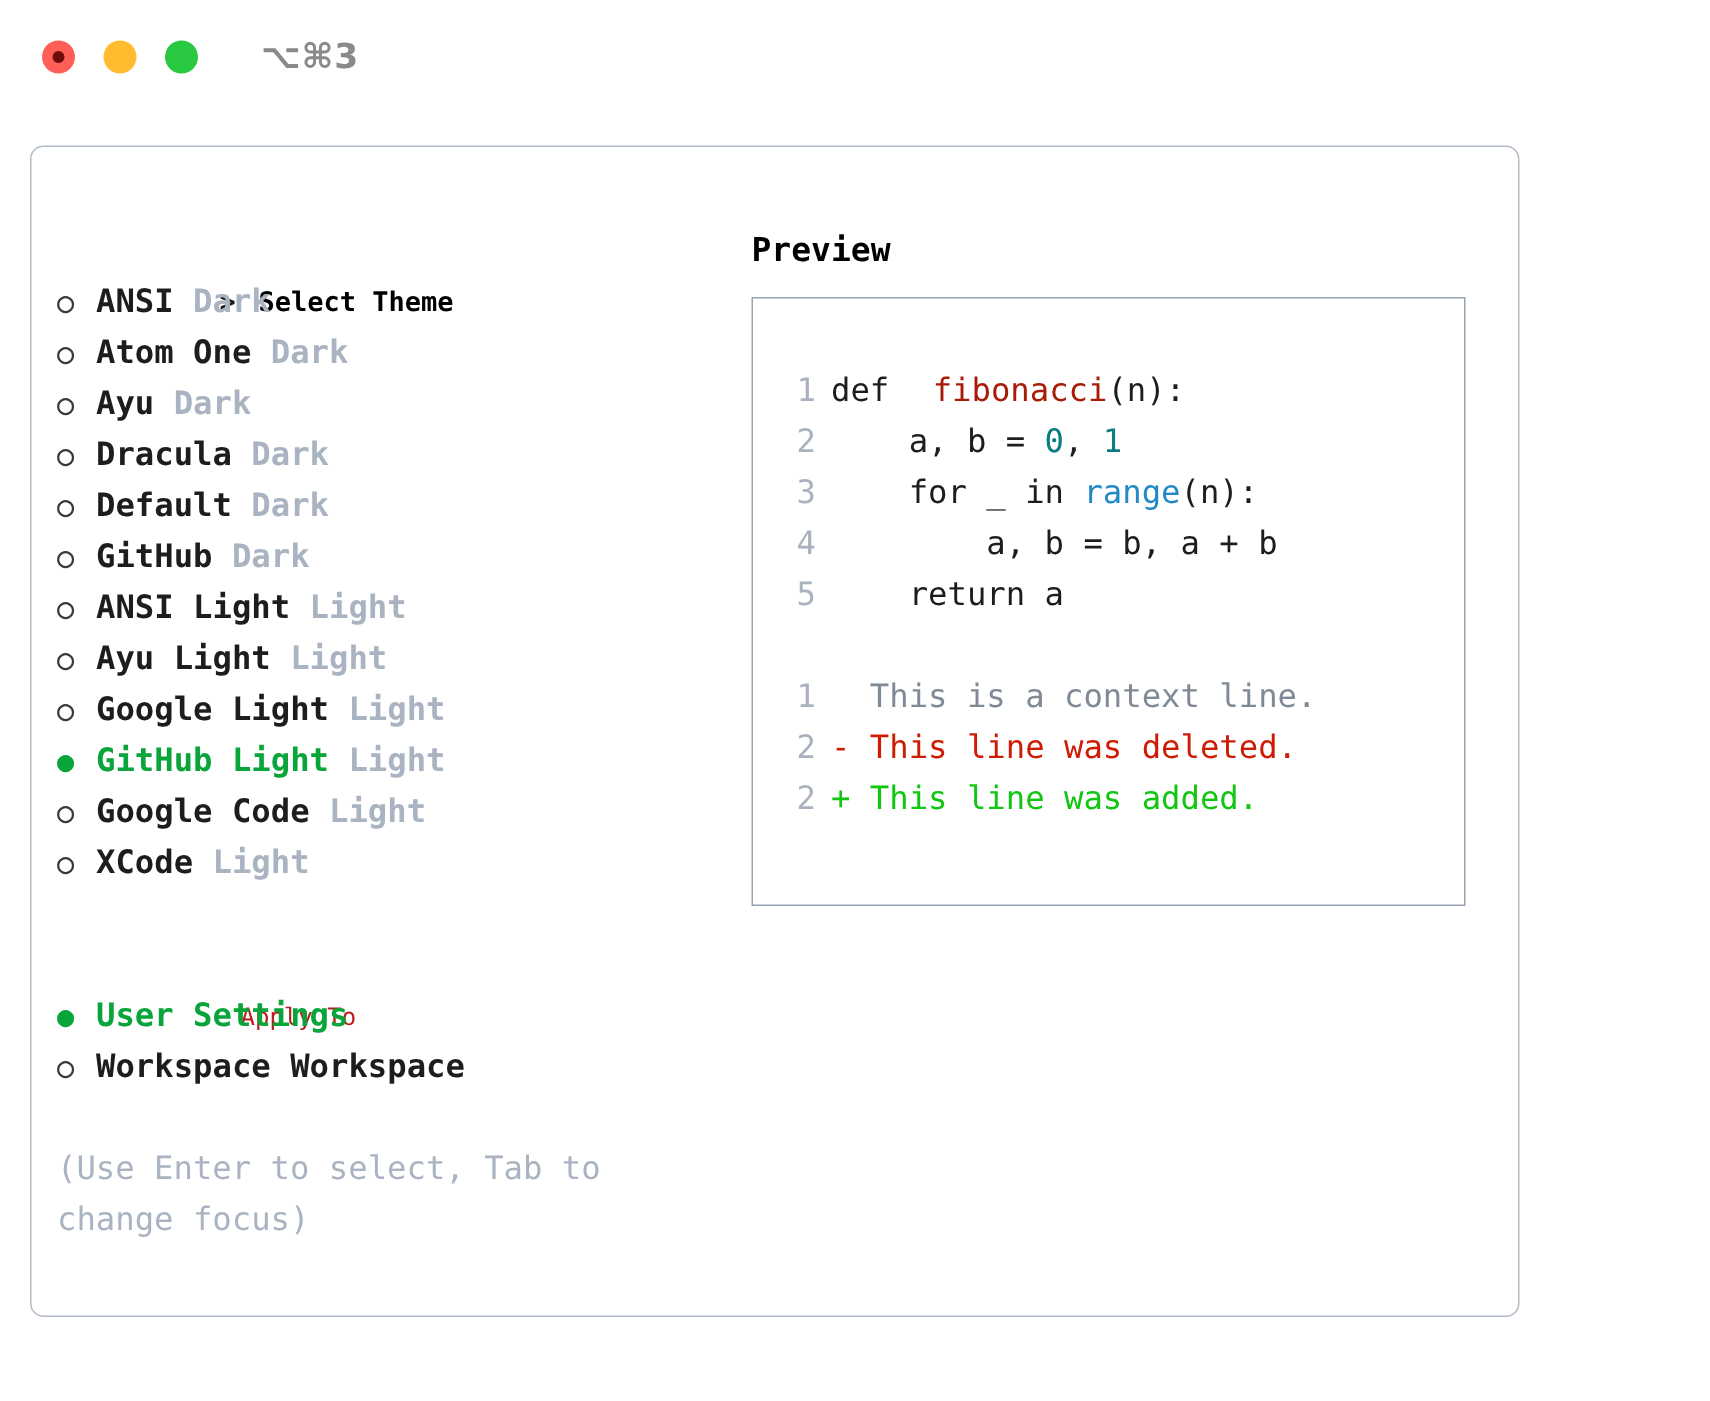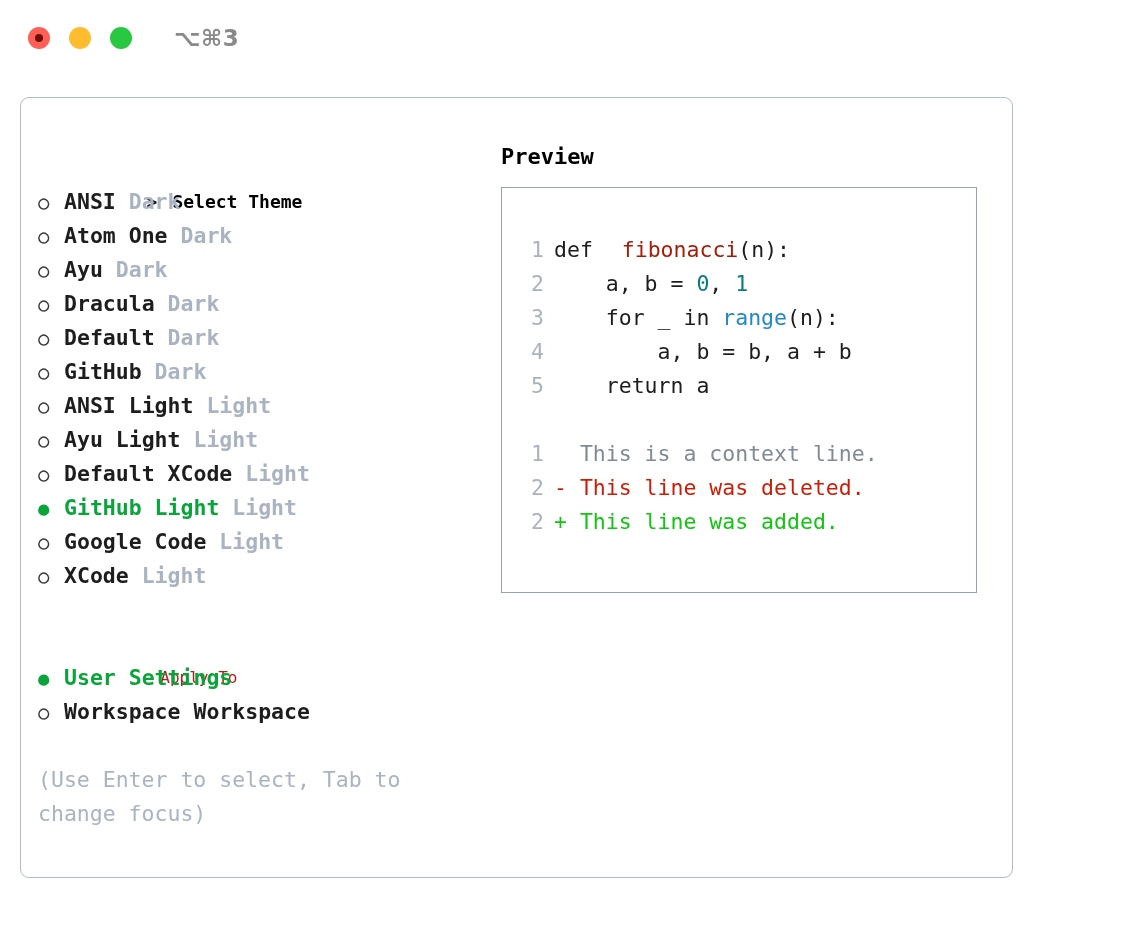--- a/index.html
+++ b/index.html
@@ -127,21 +127,21 @@
     font-size: 21.5px;
     line-height: 34px;
     color: #a9b3c1;
     width: 410px;
   }
 
   
   .right-col {
     position: absolute;
     left: 480px;
-    top: 42px;
+    top: 53px;
     width: 500px;
   }
   .preview-title {
     font-size: 22px;
     font-weight: bold;
     color: #000000;
     line-height: 34px;
     margin-bottom: 1px;
   }
   .preview-box {
@@ -200,21 +200,21 @@
 
         <div id="theme-list">
             <div class="row"><span class="marker"><span class="bullet-empty">○</span></span><span>ANSI</span><span class="tag"> Dark</span></div>
             <div class="row"><span class="marker"><span class="bullet-empty">○</span></span><span>Atom One</span><span class="tag"> Dark</span></div>
             <div class="row"><span class="marker"><span class="bullet-empty">○</span></span><span>Ayu</span><span class="tag"> Dark</span></div>
             <div class="row"><span class="marker"><span class="bullet-empty">○</span></span><span>Dracula</span><span class="tag"> Dark</span></div>
             <div class="row"><span class="marker"><span class="bullet-empty">○</span></span><span>Default</span><span class="tag"> Dark</span></div>
             <div class="row"><span class="marker"><span class="bullet-empty">○</span></span><span>GitHub</span><span class="tag"> Dark</span></div>
             <div class="row"><span class="marker"><span class="bullet-empty">○</span></span><span>ANSI Light</span><span class="tag"> Light</span></div>
             <div class="row"><span class="marker"><span class="bullet-empty">○</span></span><span>Ayu Light</span><span class="tag"> Light</span></div>
-            <div class="row"><span class="marker"><span class="bullet-empty">○</span></span><span>Default XCode</span><span class="tag"> Light</span></div>
+            <div class="row"><span class="marker"><span class="bullet-empty">○</span></span><span>Google Light</span><span class="tag"> Light</span></div>
             <div class="row selected"><span class="marker"><span class="bullet-filled">●</span></span><span>GitHub Light</span><span class="tag"> Light</span></div>
             <div class="row"><span class="marker"><span class="bullet-empty">○</span></span><span>Google Code</span><span class="tag"> Light</span></div>
             <div class="row"><span class="marker"><span class="bullet-empty">○</span></span><span>XCode</span><span class="tag"> Light</span></div>
           </div>
 
         <div class="section-gap"></div>
 
         <div class="apply-header">
           <span class="marker"></span><span>Apply To</span>
         </div>

